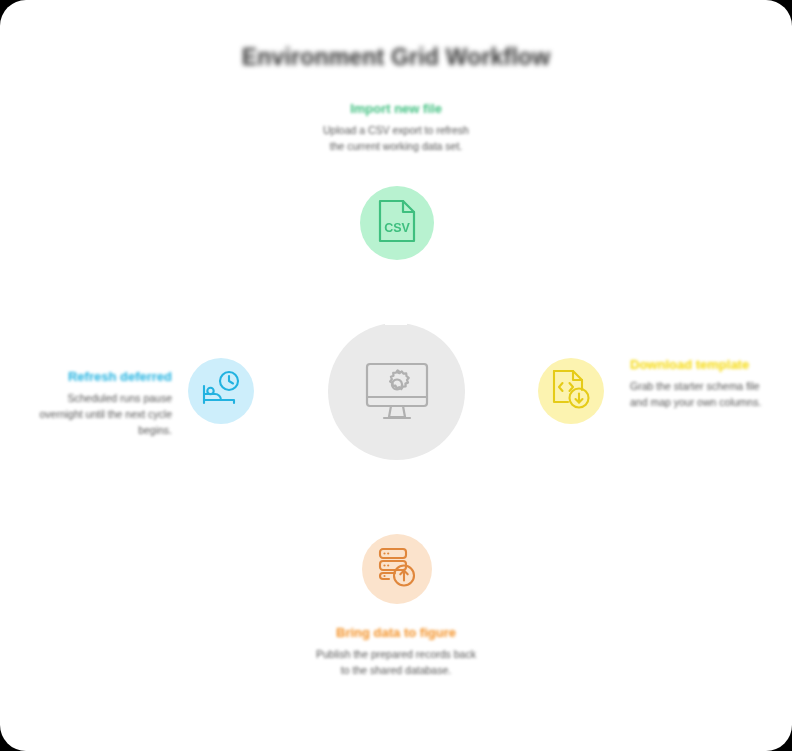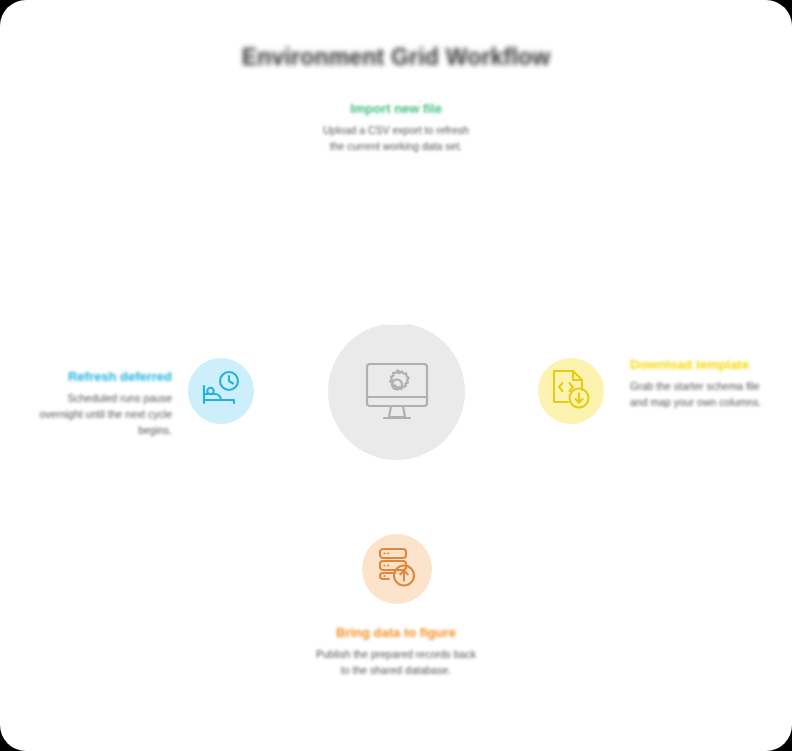--- a/index.html
+++ b/index.html
@@ -165,20 +165,29 @@
     <svg width="62" height="58" viewBox="0 0 62 58">
       <path d="M0 29 L26 4 V18 H62 V40 H26 V54 Z" fill="#ffffff"></path>
     </svg>
   </div>
   <div class="arrow" id="arrow-right">
     <svg width="62" height="58" viewBox="0 0 62 58">
       <path d="M62 29 L36 4 V18 H0 V40 H36 V54 Z" fill="#ffffff"></path>
     </svg>
   </div>
 
+  <div class="node" id="node-import" style="background:#b8f2d0;">
+    <span>
+      <svg width="40" height="46" viewBox="0 0 40 46" fill="none" stroke="#3fbf7f" stroke-width="2.2" stroke-linejoin="round" stroke-linecap="round">
+        <path d="M3 3 H26 L37 14 V43 H3 Z"></path>
+        <path d="M26 3 V14 H37"></path>
+        <text x="20" y="34" font-family="'Liberation Sans', sans-serif" font-size="12.5" font-weight="bold" fill="#3fbf7f" stroke="none" text-anchor="middle">CSV</text>
+      </svg>
+    </span>
+  </div>
   <div class="label-block" id="label-import">
     <div class="label-head">Import new file</div>
     <div class="label-body">Upload a CSV export to refresh the current working data set.</div>
   </div>
 
   <div class="node" id="node-refresh" style="background:#cdeefb;">
     <span>
       <svg width="40" height="38" viewBox="0 0 40 38" fill="none" stroke="#22b2e0" stroke-width="2.1" stroke-linecap="round" stroke-linejoin="round">
         <circle cx="28" cy="11" r="9"></circle>
         <path d="M28 6 V11 L32 13.5"></path>

